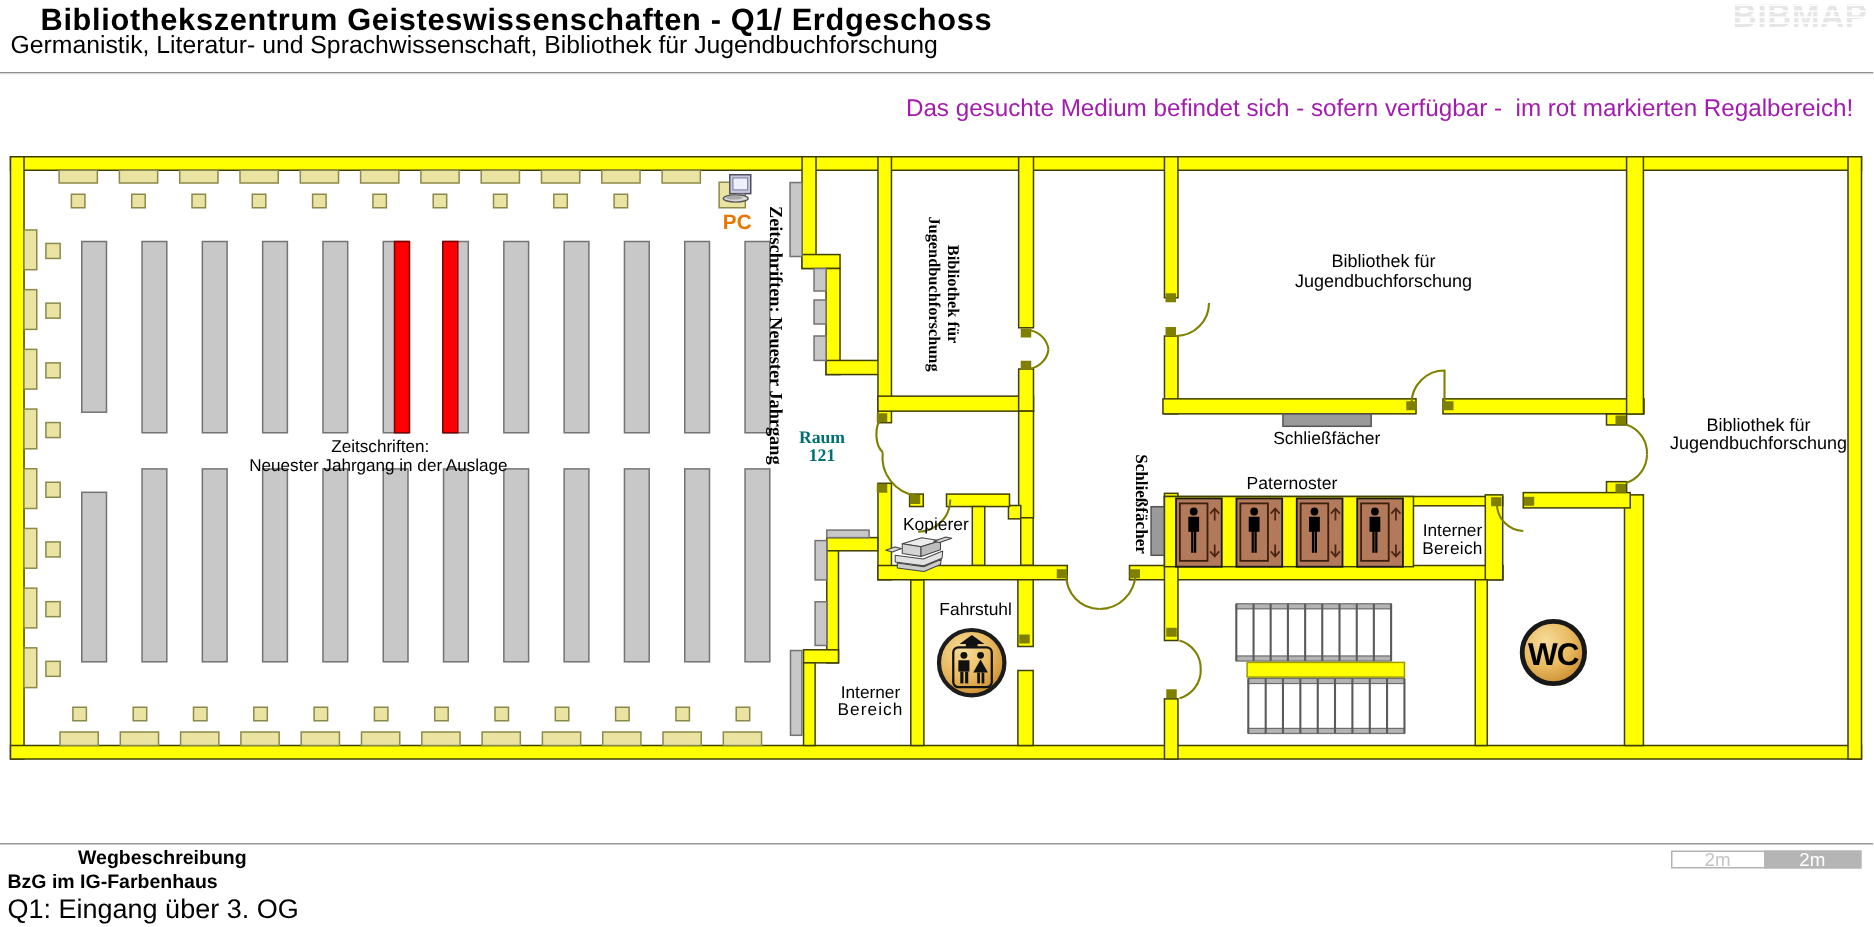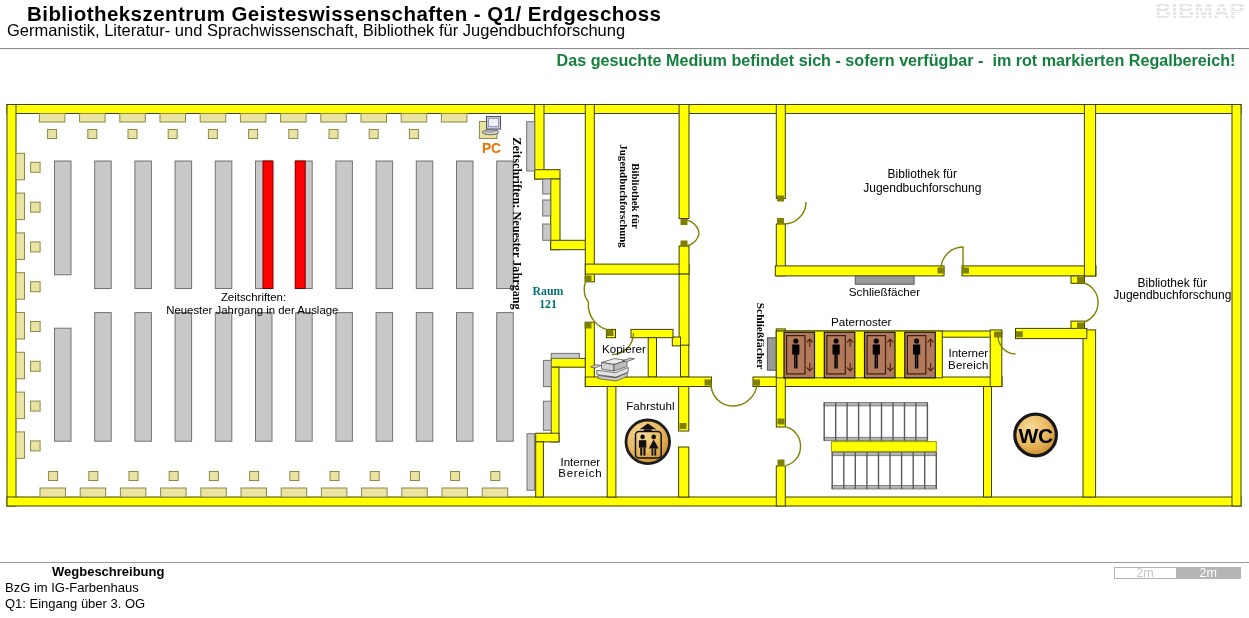--- a/index.html
+++ b/index.html
@@ -9,21 +9,21 @@
 <div class="abs" style="left:7px;top:2px;font-size:20.5px;letter-spacing:0.45px;font-weight:bold;white-space:nowrap;margin-left:20px;">Bibliothekszentrum Geisteswissenschaften - Q1/ Erdgeschoss</div>
 <div class="abs" style="left:7px;top:21px;font-size:16.5px;white-space:nowrap;text-align:center;">Germanistik, Literatur- und Sprachwissenschaft, Bibliothek für Jugendbuchforschung</div>
 <div class="abs" style="left:1146px;top:-2px;width:99px;text-align:right;font-size:22px;font-weight:bold;letter-spacing:0.5px;color:#e6e6e6;">BIBMAP</div>
 <div class="abs" style="left:1146px;top:3px;width:103px;height:1px;background:#fff;"></div>
 <div class="abs" style="left:1146px;top:7px;width:103px;height:1px;background:#fff;"></div>
 <div class="abs" style="left:1146px;top:11px;width:103px;height:1px;background:#fff;"></div>
 <div class="abs" style="left:1146px;top:15px;width:103px;height:1px;background:#fff;"></div>
 <div class="abs" style="left:1146px;top:19px;width:103px;height:1px;background:#fff;"></div>
 <div class="abs" style="left:0;top:48px;width:1249px;height:1px;background:#8c8c8c;"></div>
 <div class="abs" style="left:0;top:49px;width:1249px;height:1px;background:#f2f2f2;"></div>
-<div class="abs" style="right:13.5px;top:51px;font-size:16.15px;font-weight:bold;color:#15803d;white-space:nowrap;">Das gesuchte Medium befindet sich - sofern verfügbar -&nbsp; im rot markierten Regalbereich!</div>
+<div class="abs" style="right:13.5px;top:63px;font-size:16.15px;font-weight:normal;color:#a21caf;white-space:nowrap;">Das gesuchte Medium befindet sich - sofern verfügbar -&nbsp; im rot markierten Regalbereich!</div>
 <svg class="abs" style="left:0;top:0;" width="1249" height="618">
 <rect x="7" y="104.5" width="1234" height="9" fill="#ffff00" stroke="#3f3f00" stroke-width="1"></rect>
 <rect x="7" y="104.5" width="9" height="401.5" fill="#ffff00" stroke="#3f3f00" stroke-width="1"></rect>
 <rect x="7" y="497" width="1234" height="9" fill="#ffff00" stroke="#3f3f00" stroke-width="1"></rect>
 <rect x="1232" y="104.5" width="9" height="401.5" fill="#ffff00" stroke="#3f3f00" stroke-width="1"></rect>
 <rect x="534.7" y="104.5" width="9.3" height="74.5" fill="#ffff00" stroke="#3f3f00" stroke-width="1"></rect>
 <rect x="534.7" y="169.7" width="25.3" height="9.3" fill="#ffff00" stroke="#3f3f00" stroke-width="1"></rect>
 <rect x="550.7" y="179" width="9.3" height="70.7" fill="#ffff00" stroke="#3f3f00" stroke-width="1"></rect>
 <rect x="550.7" y="240.3" width="37.3" height="9.4" fill="#ffff00" stroke="#3f3f00" stroke-width="1"></rect>
 <rect x="585.3" y="104.5" width="9" height="177.3" fill="#ffff00" stroke="#3f3f00" stroke-width="1"></rect>
@@ -298,15 +298,15 @@
 </g>
 <g transform="translate(516.5,223.5) rotate(90)">
 <text x="0" y="3.5" font-family="Liberation Serif, sans-serif" font-size="12.2" font-weight="bold" fill="#000" text-anchor="middle">Zeitschriften: Neuester Jahrgang</text>
 </g>
 <g transform="translate(760.8,336) rotate(90)">
 <text x="0" y="3.5" font-family="Liberation Serif, sans-serif" font-size="11.4" font-weight="bold" fill="#000" text-anchor="middle">Schließfächer</text>
 </g>
 </svg>
 <div class="abs" style="left:0;top:562px;width:1249px;height:1px;background:#999;"></div>
 <div class="abs" style="left:5px;top:563.9px;font-size:13px;font-weight:bold;margin-left:47px;">Wegbeschreibung</div>
-<div class="abs" style="left:5px;top:579.8px;font-size:13px;">BzG im IG-Farbenhaus</div>
-<div class="abs" style="left:5px;top:595.6px;font-size:13px;">Q1: Eingang über 3. OG</div>
+<div class="abs" style="left:5px;top:579.8px;font-size:13px;font-weight:bold;">BzG im IG-Farbenhaus</div>
+<div class="abs" style="left:5px;top:595.6px;font-size:18px;">Q1: Eingang über 3. OG</div>
 <div class="abs" style="left:1113.5px;top:566.5px;width:61px;height:10.5px;background:#fff;border:1px solid #b3b3b3;font-size:12.5px;color:#c4c4c4;text-align:center;line-height:11px;">2m</div>
 <div class="abs" style="left:1175.5px;top:566.5px;width:63.5px;height:10.5px;background:#b5b5b5;border:1px solid #b5b5b5;font-size:12.5px;color:#fff;text-align:center;line-height:11px;">2m</div>
 </body></html>

